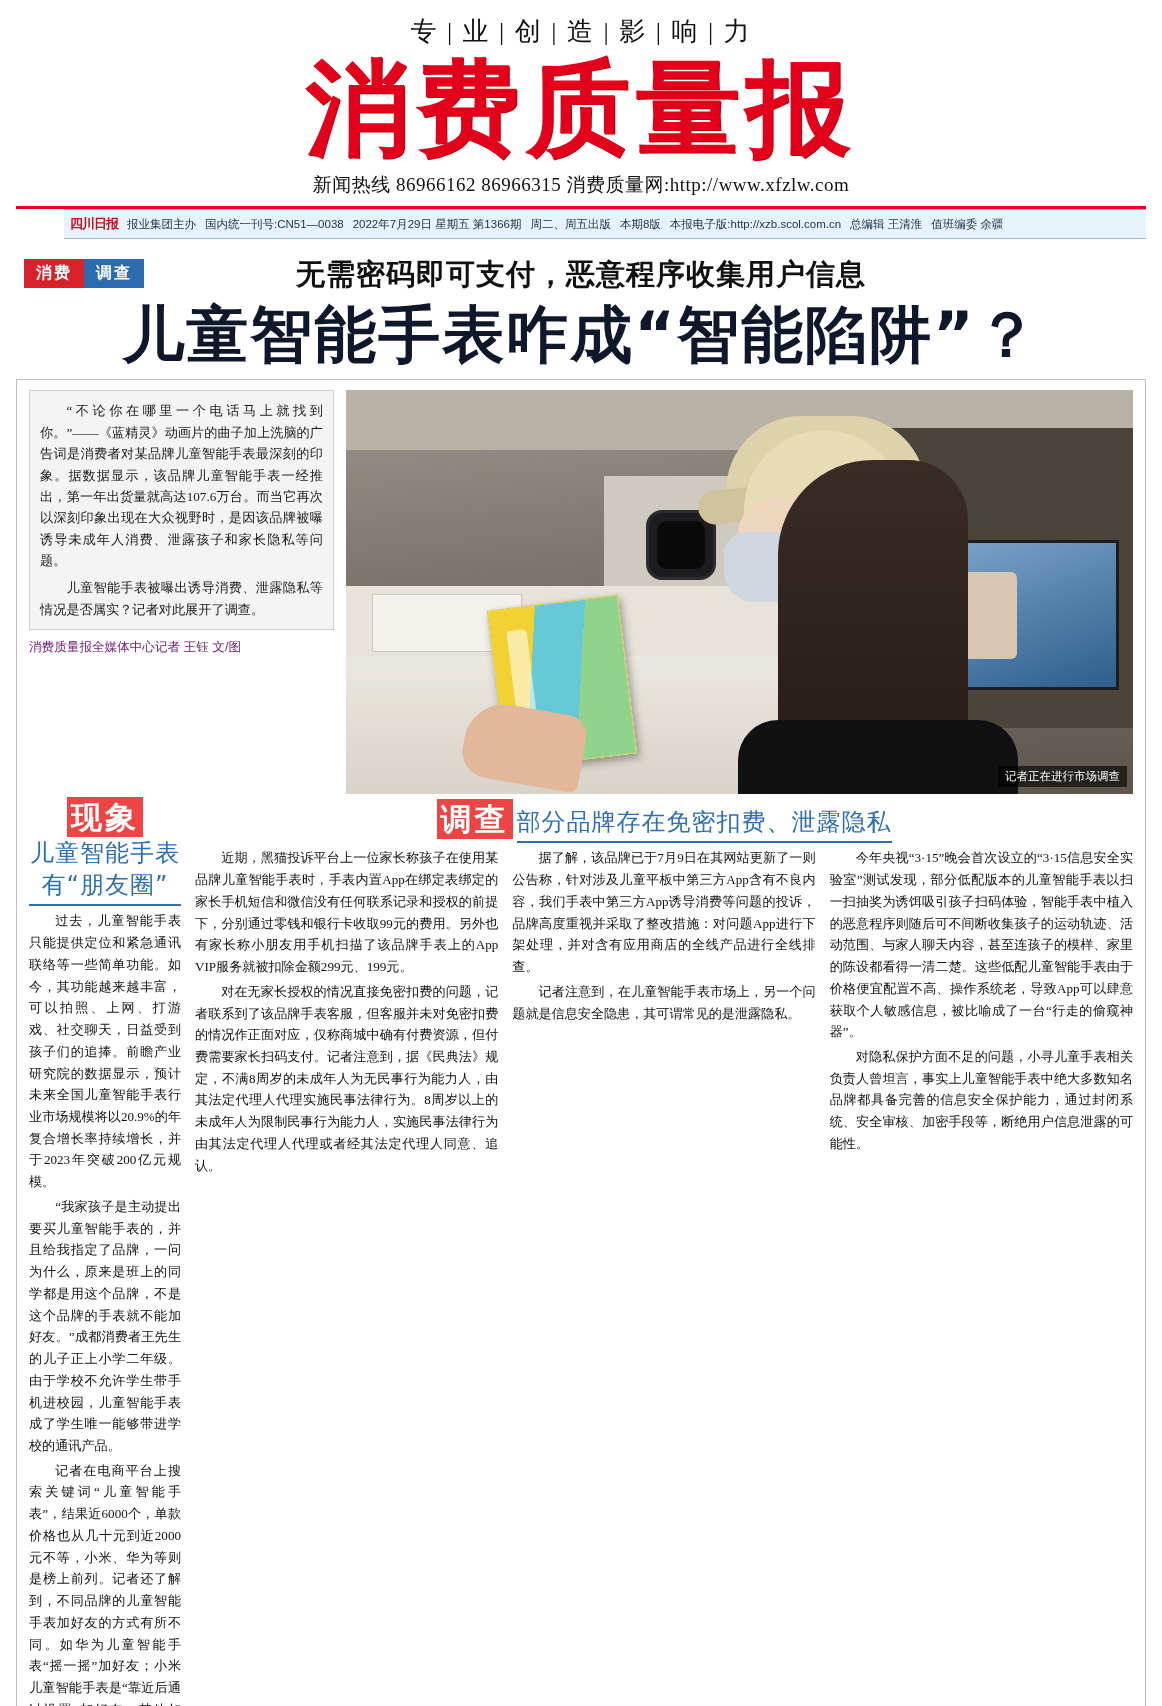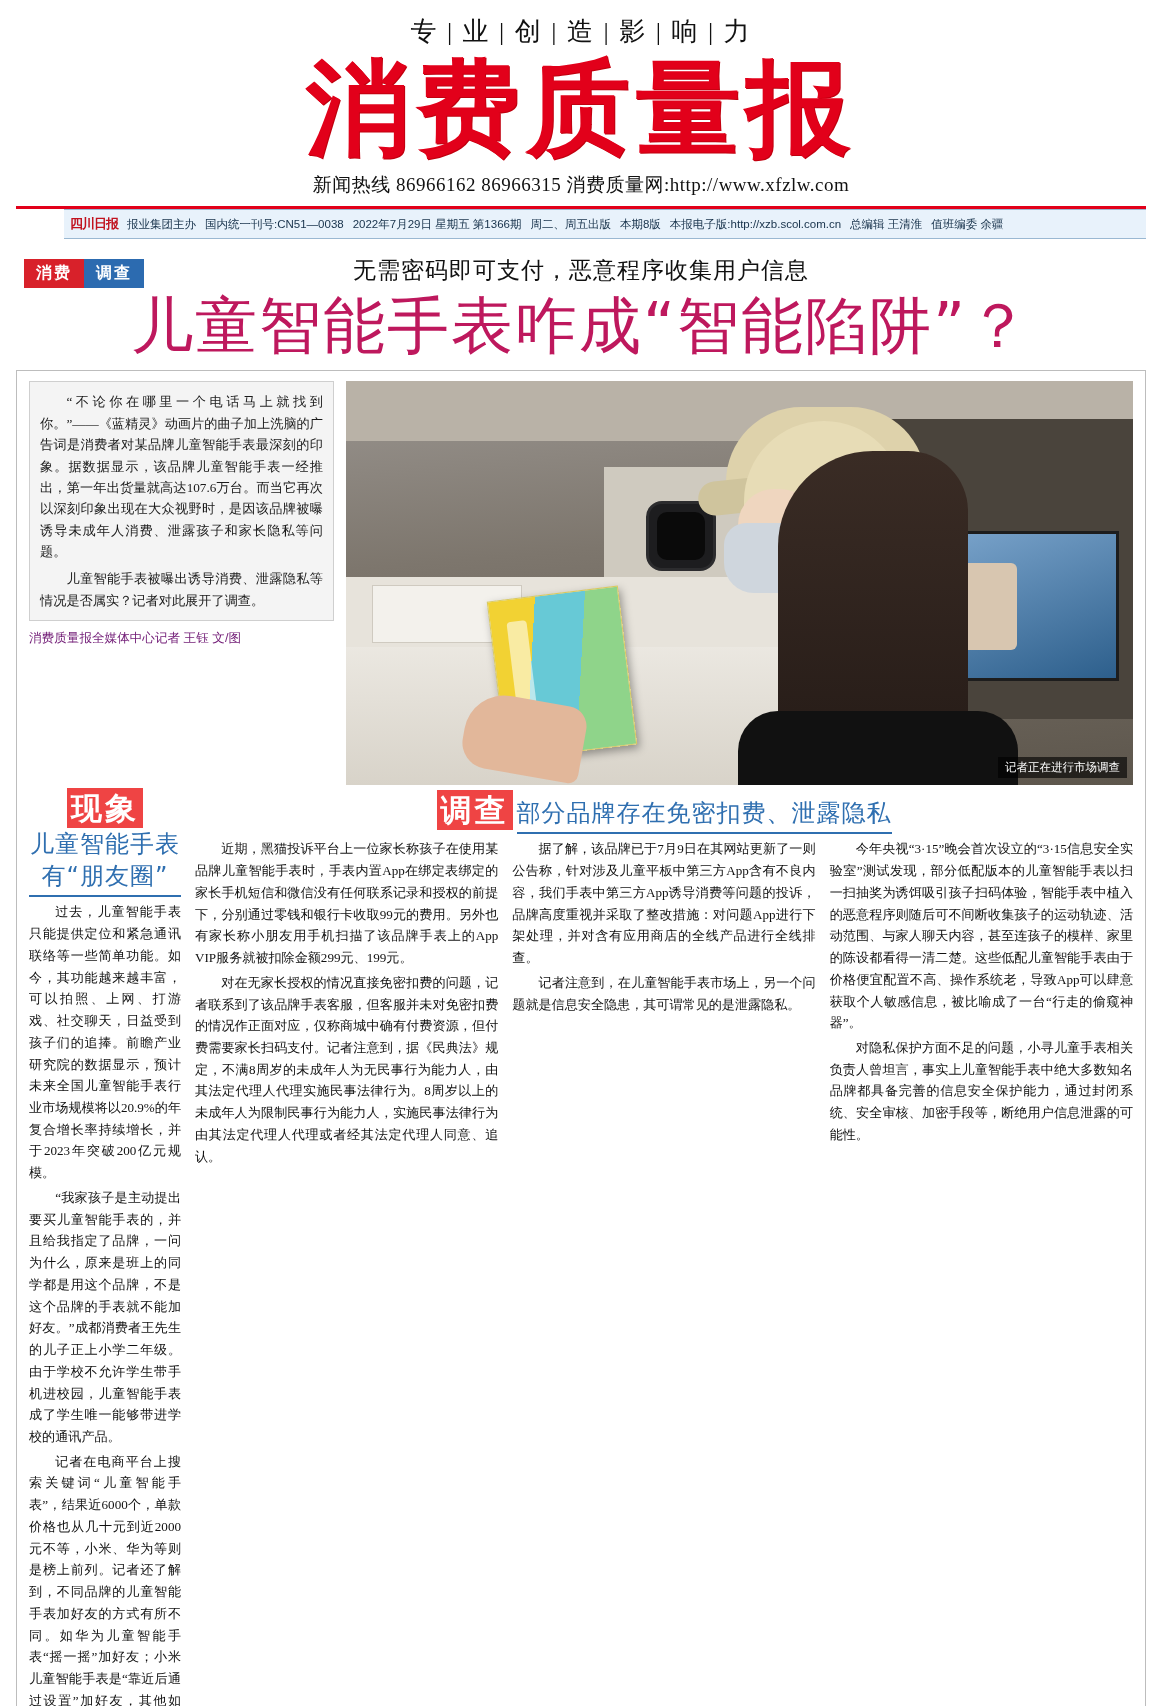--- a/index.html
+++ b/index.html
@@ -74,33 +74,33 @@
     font-weight: bold;
     padding: 4px 12px;
     letter-spacing: 2px;
     font-family: "Liberation Sans", sans-serif;
   }
   .tag.red { background: #d8212a; }
   .tag.blue { background: #2c6bb0; }
 
   .headline-wrap { text-align: center; padding: 0 40px; }
   .shoulder {
-    font-size: 23px;
-    font-weight: normal;
+    font-size: 29px;
+    font-weight: bold;
     letter-spacing: 1px;
     color: #111;
     font-family: "DejaVu Sans", sans-serif;
     margin-bottom: 6px;
     text-align: center;
   }
   .main-head {
     font-size: 62px;
-    font-weight: normal;
+    font-weight: bold;
     letter-spacing: 2px;
-    color: #be185d;
+    color: #0f172a;
     font-family: "DejaVu Sans", sans-serif;
     line-height: 1.1;
     margin: 4px 0 10px 0;
   }
 
   
   .content-frame {
     border: 1px solid #bdbdbd;
     margin-top: 10px;
     padding: 10px 12px 8px 12px;

